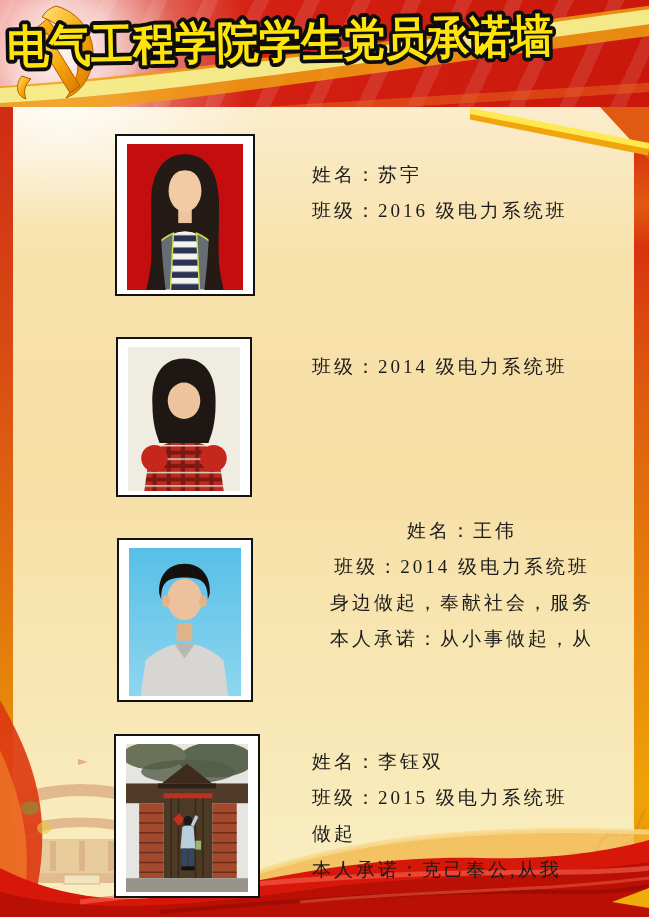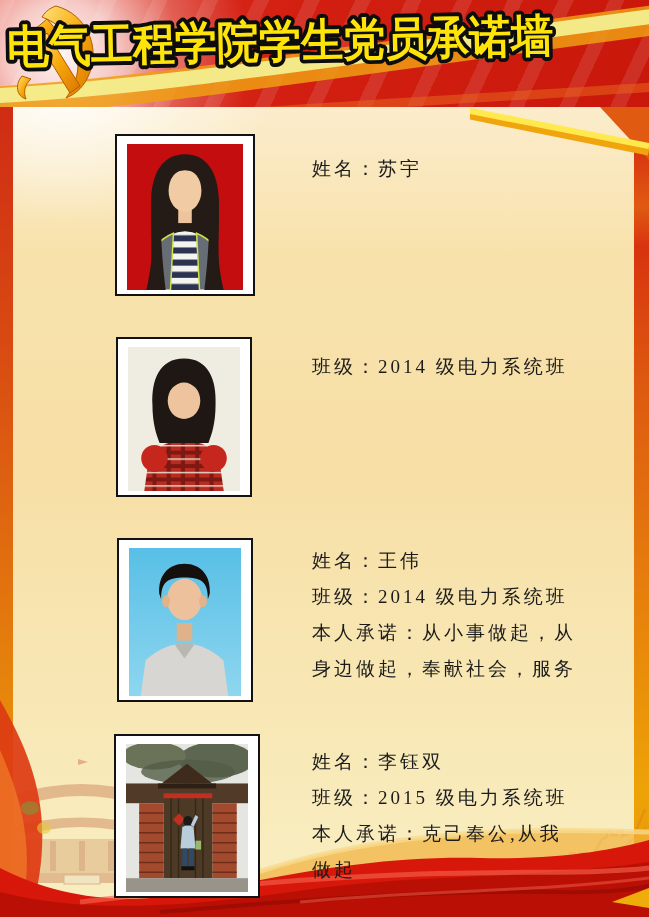--- a/index.html
+++ b/index.html
@@ -108,22 +108,23 @@
         <path d="M30,144 L30,100 Q45,86 60,86 Q75,86 90,100 L90,144 Z" fill="url(#stripes1)"></path>
         <path d="M30,144 L30,100 Q38,92 48,88 L45,144 Z" fill="#676d74" stroke="#cfe24a" stroke-width="1.5"></path>
         <path d="M90,144 L90,100 Q82,92 72,88 L75,144 Z" fill="#676d74" stroke="#cfe24a" stroke-width="1.5"></path>
         <rect x="53" y="62" width="14" height="16" fill="#edc49e"></rect>
         <ellipse cx="60" cy="46" rx="17" ry="21" fill="#f0cba4"></ellipse>
         <path d="M41,38 Q45,20 60,18 Q75,20 79,38 Q72,26 60,26 Q48,26 41,38 Z" fill="#241a16"></path>
         <path d="M25,54 C24,92 28,120 22,144 L40,144 C36,112 34,84 36,60 Z" fill="#241a16"></path>
         <path d="M95,54 C96,92 92,120 98,144 L80,144 C84,112 86,84 84,60 Z" fill="#241a16"></path>
       </svg>
     </div>
-    <div class="member-text" style="top:151px;">
+    <div class="member-text" style="top:157px;">
       <div class="line">姓名：苏宇</div>
+      <div class="line">班级：2016 级电力系统班</div>
     </div>
   </section>
 
   <section>
     <div class="photo-frame" style="left:116px;top:337px;width:136px;height:160px;">
       <svg viewBox="0 0 110 150" preserveAspectRatio="none">
         <defs>
           <pattern id="plaid2" width="14" height="14" patternUnits="userSpaceOnUse">
             <rect width="14" height="14" fill="#b92a20"></rect>
             <rect y="10" width="14" height="4" fill="#7e1812"></rect>
@@ -158,25 +159,25 @@
         <rect width="115" height="150" fill="url(#bluebg)"></rect>
         <path d="M12,150 L17,114 Q35,97 57,97 Q79,97 97,114 L102,150 Z" fill="#d8d6d2"></path>
         <path d="M47,98 L57,112 L67,98 Q57,94 47,98 Z" fill="#b9b7b2"></path>
         <rect x="49" y="76" width="16" height="18" fill="#dfb28a"></rect>
         <ellipse cx="57" cy="52" rx="18" ry="21" fill="#ecc19b"></ellipse>
         <ellipse cx="38" cy="54" rx="4" ry="6" fill="#e3b289"></ellipse>
         <ellipse cx="76" cy="54" rx="4" ry="6" fill="#e3b289"></ellipse>
         <path d="M57,16 C40,16 30,28 31,46 L33,52 C33,34 40,30 57,30 C74,30 81,34 81,52 L83,46 C84,28 74,16 57,16 Z" fill="#15100d"></path>
       </svg>
     </div>
-    <div class="member-text" style="top:543px;">
+    <div class="member-text" style="top:513px;text-align:center;">
       <div class="line">姓名：王伟</div>
       <div class="line">班级：2014 级电力系统班</div>
+      <div class="line">身边做起，奉献社会，服务</div>
       <div class="line">本人承诺：从小事做起，从</div>
-      <div class="line">身边做起，奉献社会，服务</div>
     </div>
   </section>
 
   <section>
     <div class="photo-frame" style="left:114px;top:734px;width:146px;height:164px;">
       <svg viewBox="0 0 130 150" preserveAspectRatio="none">
         <rect width="130" height="150" fill="#e5e6e1"></rect>
         <ellipse cx="96" cy="16" rx="40" ry="18" fill="#5d6650"></ellipse>
         <ellipse cx="30" cy="12" rx="34" ry="14" fill="#6a7258"></ellipse>
         <ellipse cx="66" cy="28" rx="50" ry="12" fill="#535c47" opacity="0.8"></ellipse>
@@ -204,22 +205,22 @@
           <rect x="67" y="106" width="5" height="18" fill="#2e4a6b"></rect>
           <rect x="59" y="124" width="7" height="4" fill="#111"></rect>
           <rect x="66" y="124" width="7" height="4" fill="#111"></rect>
           <rect x="74" y="98" width="6" height="9" fill="#9ab86a"></rect>
         </g>
       </svg>
     </div>
     <div class="member-text" style="top:744px;">
       <div class="line">姓名：李钰双</div>
       <div class="line">班级：2015 级电力系统班</div>
+      <div class="line">做起</div>
       <div class="line">本人承诺：克己奉公,从我</div>
-      <div class="line">做起</div>
     </div>
   </section>
 
   <svg class="bottom-svg" viewBox="0 0 649 227">
 
     <g opacity="0.32">
       <path d="M14,105 Q80,83 150,105 L140,115 Q80,97 24,115 Z" fill="#b5542e"></path>
       <path d="M2,140 Q80,115 162,140 L152,149 Q80,125 12,149 Z" fill="#b5542e"></path>
       <rect x="14" y="149" width="136" height="42" fill="#c98a54"></rect>
       <g fill="#a5431f">

